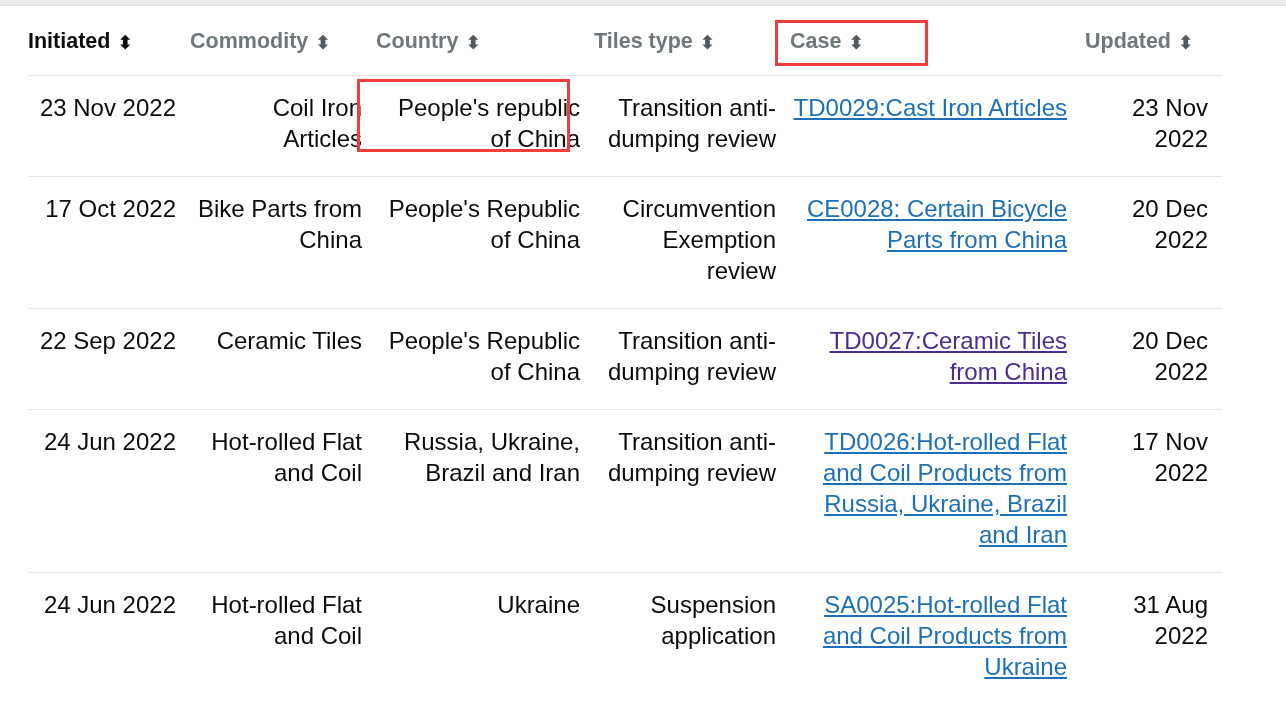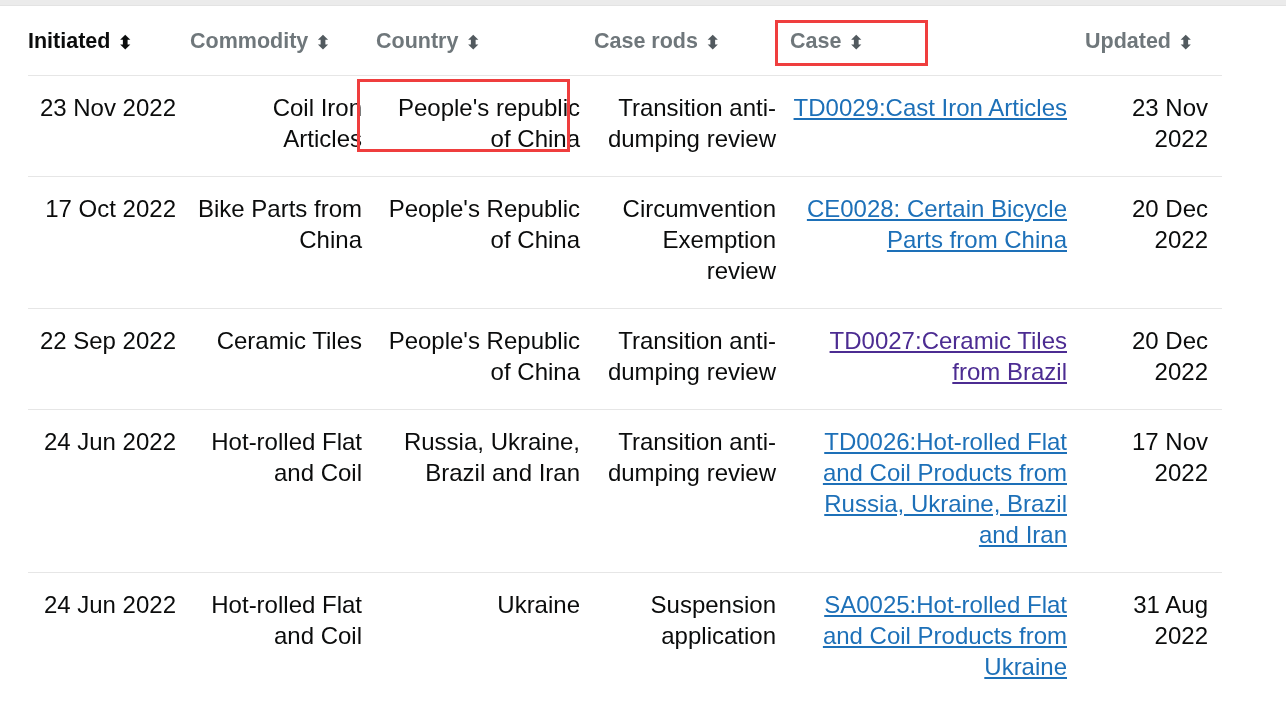--- a/index.html
+++ b/index.html
@@ -140,21 +140,21 @@
             <span>Commodity</span><span class="sort-glyph">⬍</span>
           </span>
         </th>
         <th class="plain-col">
           <span class="hdr-inner">
             <span>Country</span><span class="sort-glyph">⬍</span>
           </span>
         </th>
         <th class="plain-col">
           <span class="hdr-inner">
-            <span>Case rods</span><span class="sort-glyph">⬍</span>
+            <span>Tiles type</span><span class="sort-glyph">⬍</span>
           </span>
         </th>
         <th class="plain-col">
           <span class="hdr-inner">
             <span>Case</span><span class="sort-glyph">⬍</span>
           </span>
         </th>
         <th class="plain-col">
           <span class="hdr-inner">
             <span>Updated</span><span class="sort-glyph">⬍</span>
@@ -185,21 +185,21 @@
         </td>
         <td>20 Dec 2022</td>
       </tr>
 
       <tr>
         <td>22 Sep 2022</td>
         <td>Ceramic Tiles</td>
         <td>People's Republic of China</td>
         <td>Transition anti-dumping review</td>
         <td class="case-col">
-          <a class="case-link visited" href="#">TD0027:Ceramic Tiles from Brazil</a>
+          <a class="case-link visited" href="#">TD0027:Ceramic Tiles from China</a>
         </td>
         <td>20 Dec 2022</td>
       </tr>
 
       <tr>
         <td>24 Jun 2022</td>
         <td>Hot-rolled Flat and Coil</td>
         <td>Russia, Ukraine, Brazil and Iran</td>
         <td>Transition anti-dumping review</td>
         <td class="case-col">

